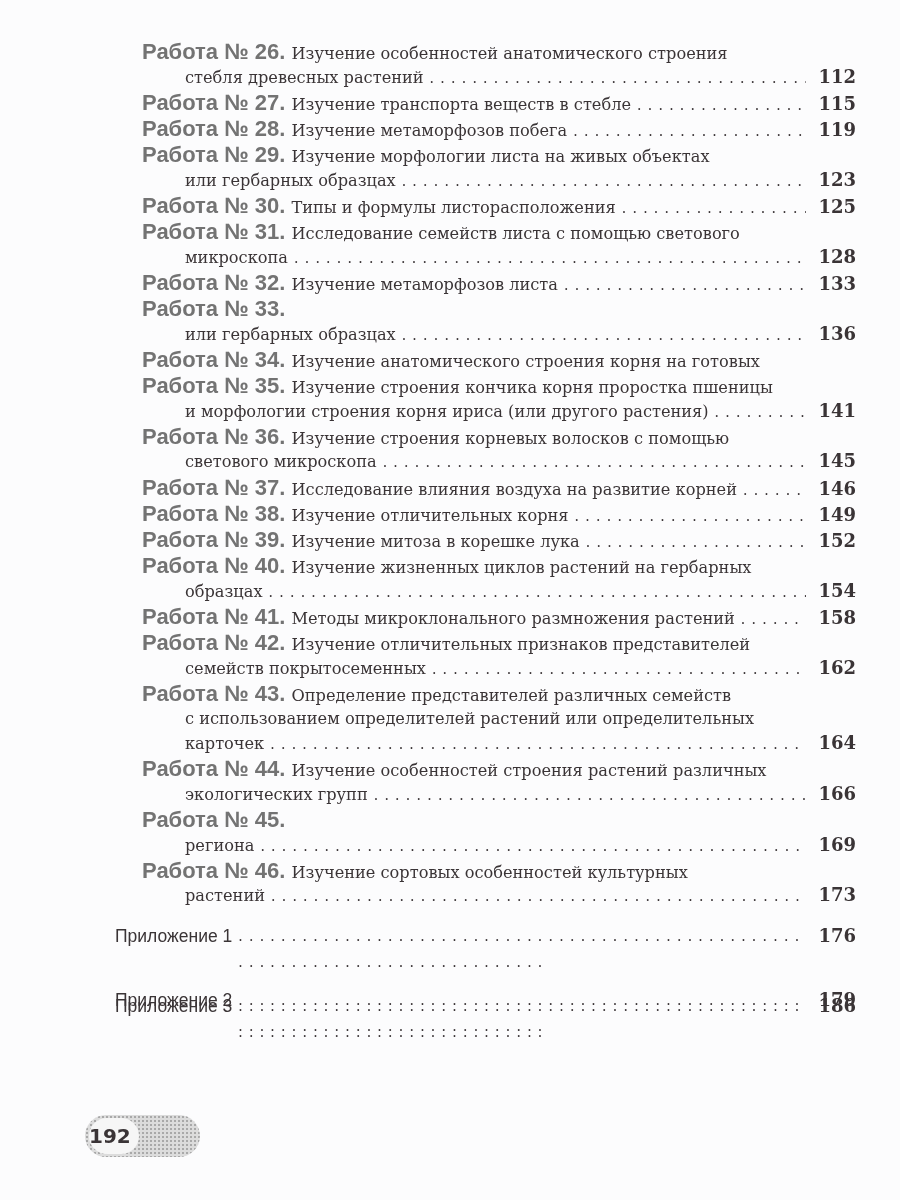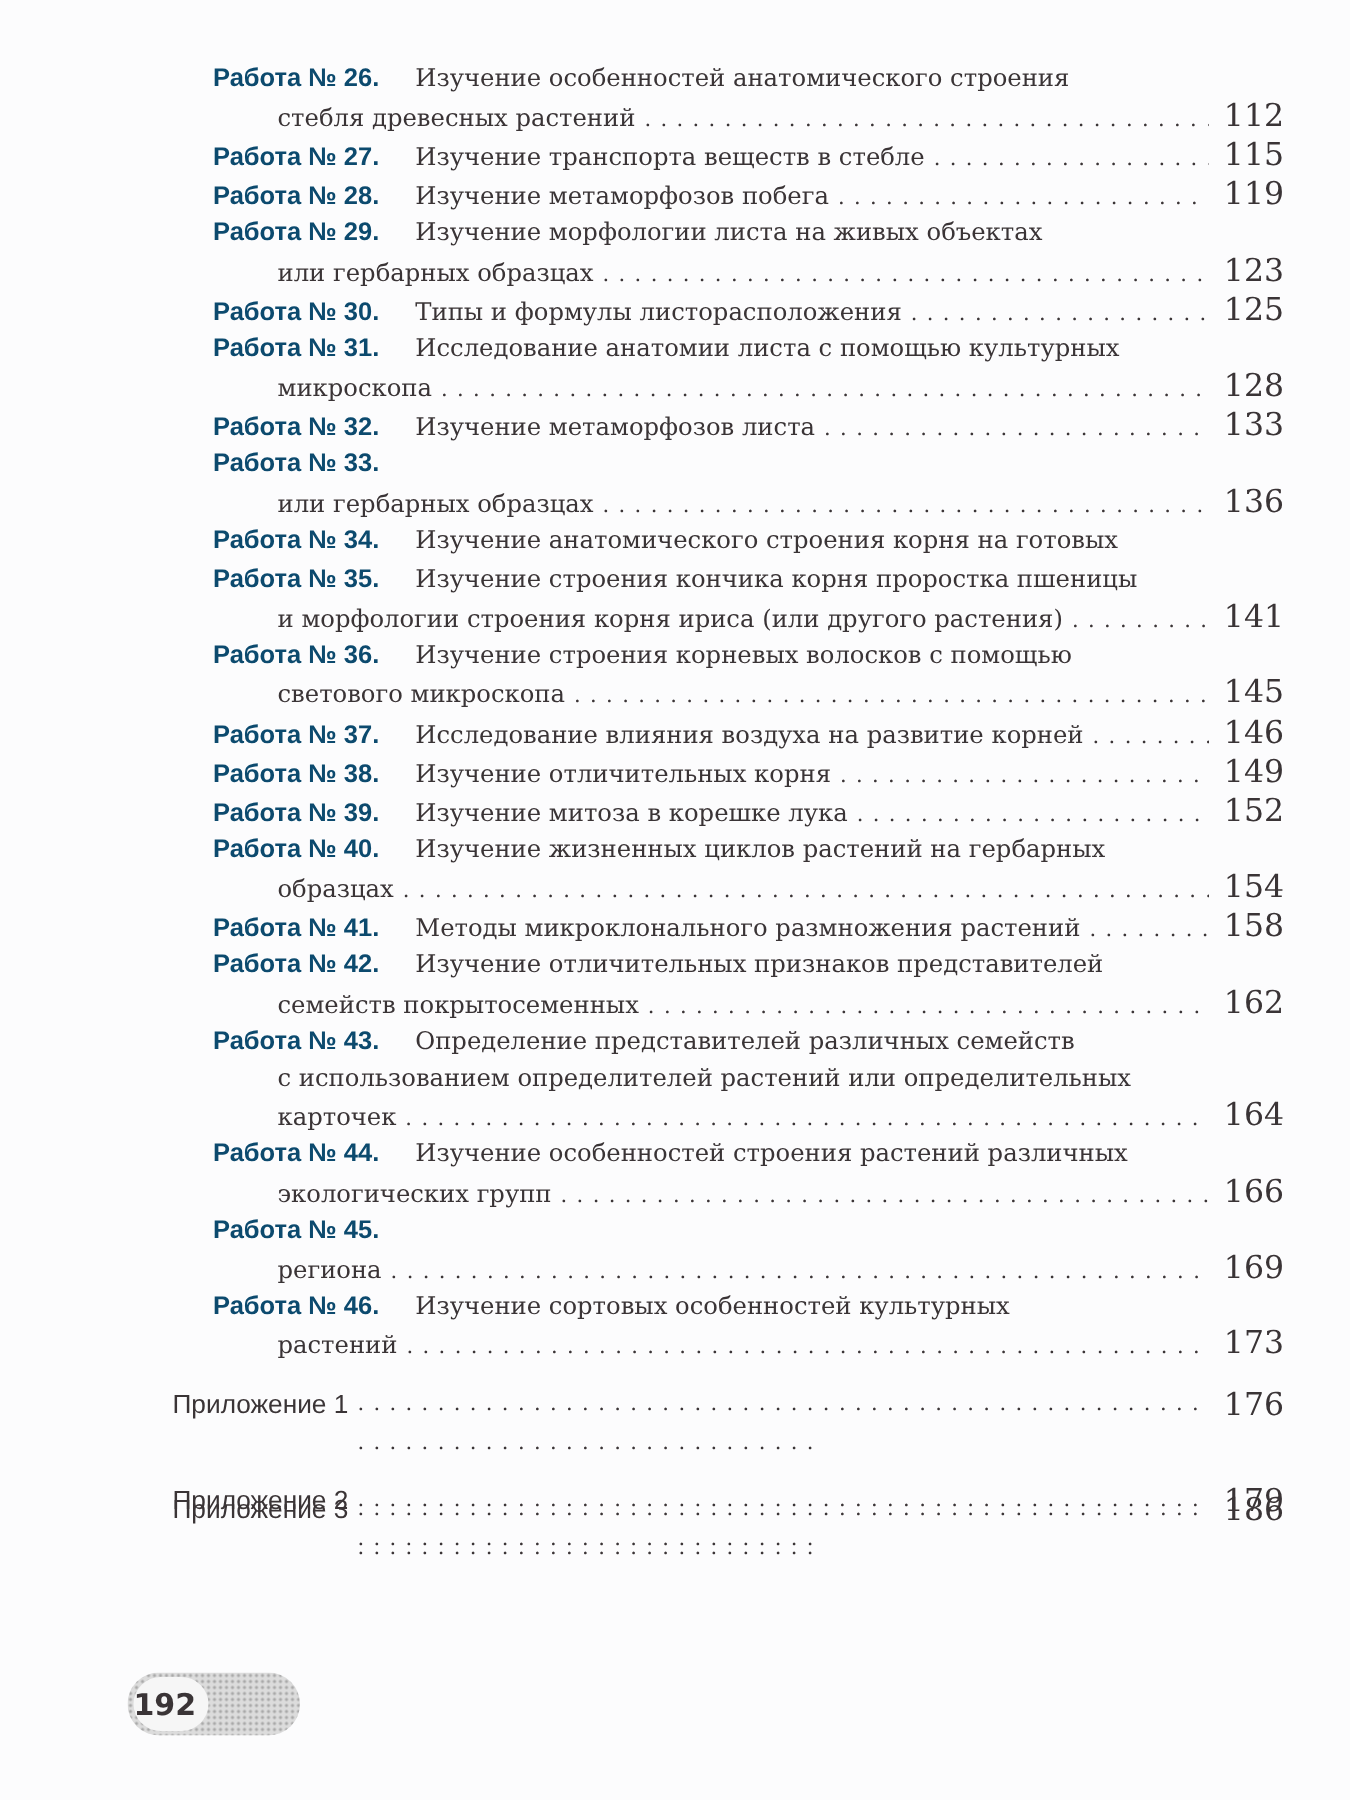--- a/index.html
+++ b/index.html
@@ -13,39 +13,40 @@
   .entry { position: relative; margin: 0; }
   .line {
     display: flex; align-items: baseline;
     height: 24.6px; line-height: 24.6px;
     font-family: "DejaVu Serif", "Liberation Serif", serif;
     font-size: 16.2px;
     white-space: nowrap;
   }
   .label {
     font-family: "Liberation Sans", "DejaVu Sans", sans-serif;
-    font-weight: bold; font-size: 17px;
-    color: #0c4a6e;
-    margin-right: 24px;
+    font-weight: bold; font-size: 22px;
+    color: #737373;
+    margin-right: 6px;
   }
   .cont { padding-left: 43px; }
   .txt { flex: 0 0 auto; }
   .dots {
     flex: 1 1 auto; overflow: hidden; margin: 0 6px;
     letter-spacing: 3.3px; color: #3a3436;
     font-size: 14px;
   }
   .dots::before {
     content: ". . . . . . . . . . . . . . . . . . . . . . . . . . . . . . . . . . . . . . . . . . . . . . . . . . . . . . . . . . . . . . . . . . . . . . . . . . . . . . . . . .";
     letter-spacing: 0.9px;
   }
   .page {
     flex: 0 0 auto; width: 44px; text-align: right;
     font-family: "DejaVu Serif", "Liberation Serif", serif;
-    font-size: 21px;
+    font-size: 18px;
+    font-weight: bold;
   }
   .entry + .entry { margin-top: 1.6px; }
   .appendix {
     position: absolute; left: 115px; width: 741px;
     display: flex; align-items: flex-start;
     font-family: "Liberation Sans", "DejaVu Sans", sans-serif;
     font-size: 17.5px; color: #3a3436;
     height: 26px; line-height: 26px;
   }
   .appendix .dots { font-family: "DejaVu Serif", serif; }
@@ -117,21 +118,21 @@
         <span class="label">Работа № 30.</span>
         <span class="txt">Типы и формулы листорасположения</span>
         <span class="dots"></span>
         <span class="page">125</span>
       </div>
   </div>
 
   <div class="entry">
     <div class="line">
         <span class="label">Работа № 31.</span>
-        <span class="txt">Исследование анатомии листа с помощью культурных</span>
+        <span class="txt">Исследование семейств листа с помощью светового</span>
       </div>
     <div class="line cont">
         <span class="txt">микроскопа</span>
         <span class="dots"></span>
         <span class="page">128</span>
       </div>
   </div>
 
   <div class="entry">
     <div class="line">

